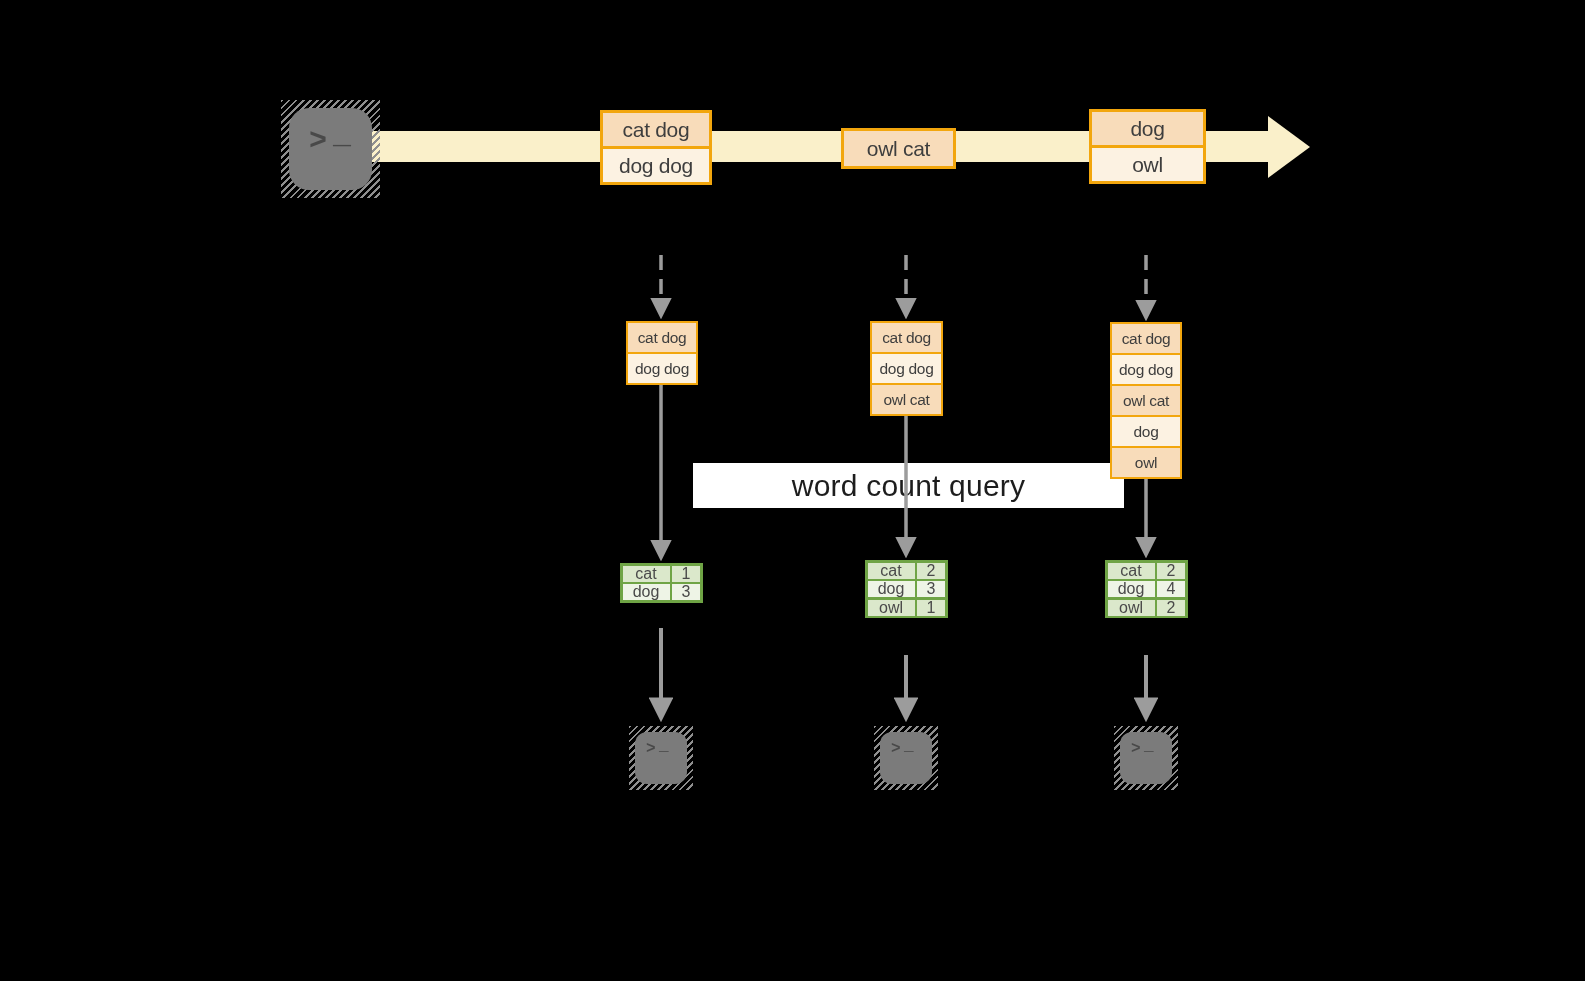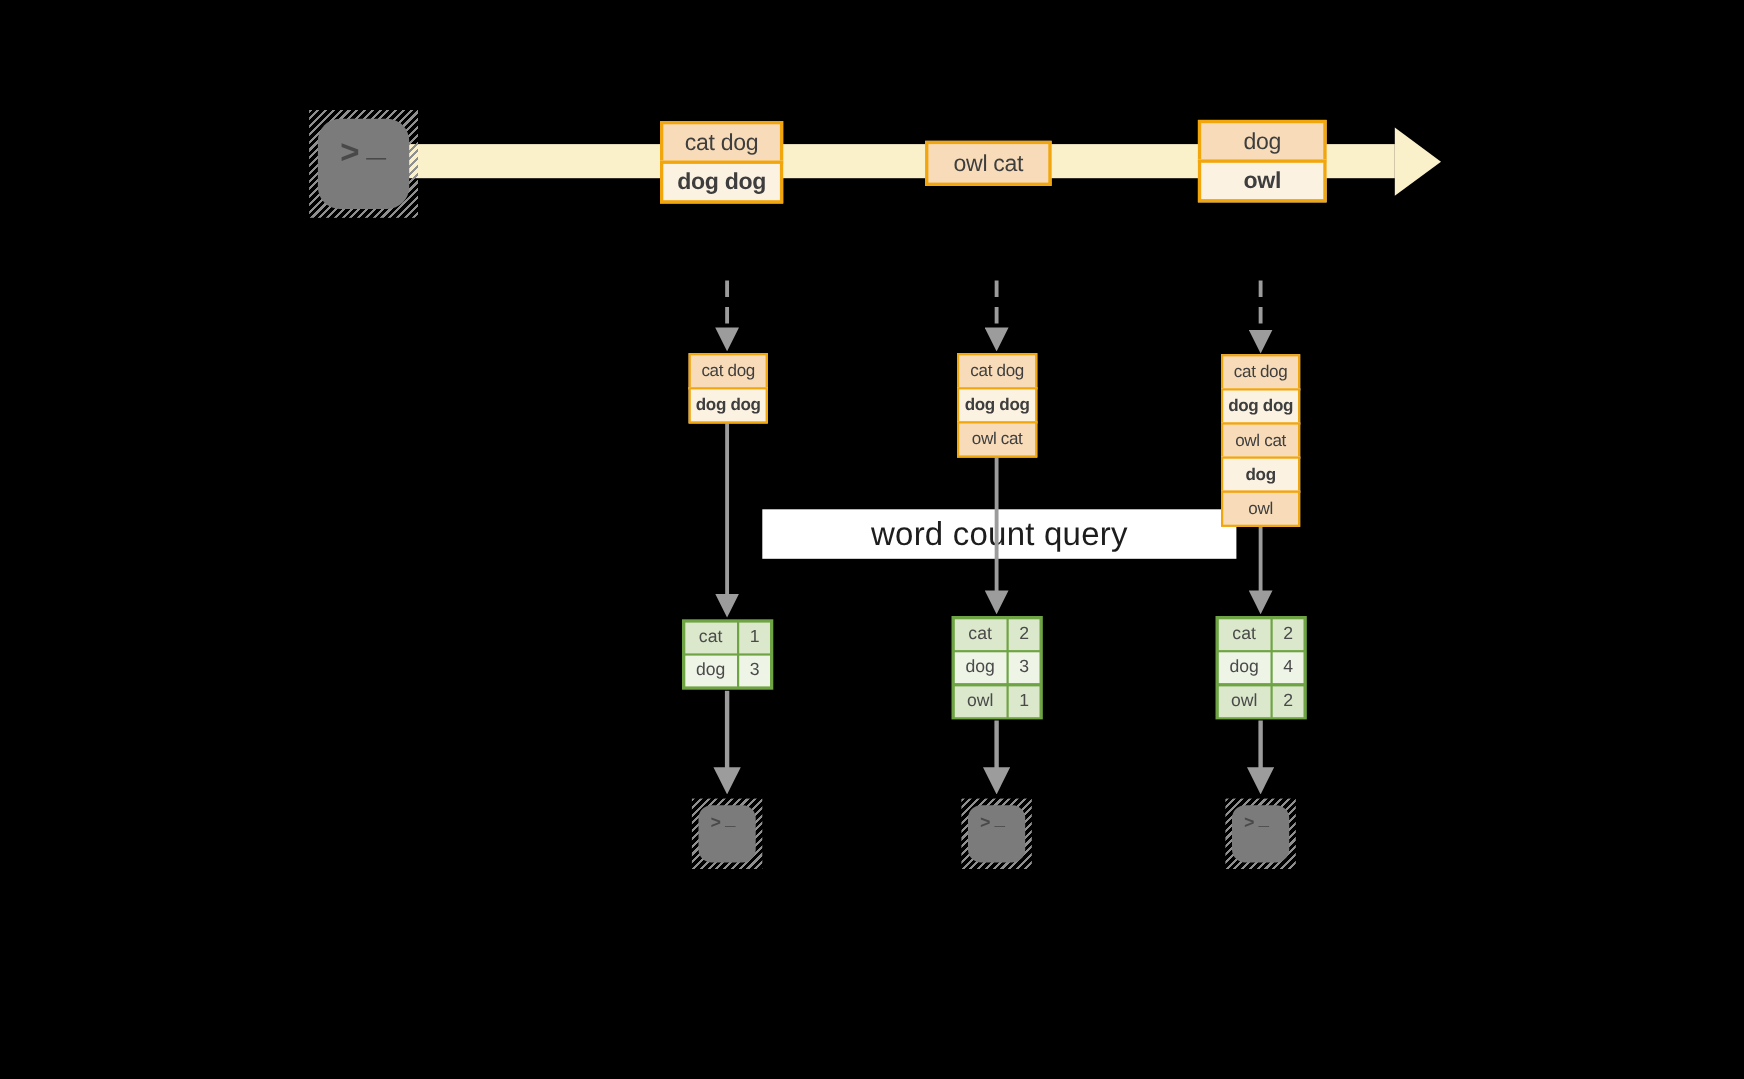--- a/index.html
+++ b/index.html
@@ -23,34 +23,34 @@
   
   .stream-band{left:360px;top:131px;width:908px;height:31px;background:var(--stream);z-index:1;}
   .stream-head{left:1268px;top:116px;width:0;height:0;z-index:1;
     border-left:42px solid var(--stream);border-top:31px solid transparent;border-bottom:31px solid transparent;}
   
   .obox{z-index:3;}
   .orow{box-sizing:border-box;border:3px solid var(--orange);height:39px;margin-top:-3px;
     display:flex;align-items:center;justify-content:center;font-size:21px;letter-spacing:-0.3px;}
   .orow:first-child{margin-top:0;}
   .fill-dark{background:var(--peach-dark);}
-  .fill-light{background:var(--peach-light);font-weight:bold;}
+  .fill-light{background:var(--peach-light);}
   
   .stack{z-index:3;}
   .srow{box-sizing:border-box;border:2px solid var(--orange);height:33px;margin-top:-2px;
     display:flex;align-items:center;justify-content:center;font-size:15.5px;letter-spacing:-0.3px;}
   .srow:first-child{margin-top:0;}
   
   .banner{left:693px;top:463px;width:431px;height:45px;background:#fff;z-index:1;
     display:flex;align-items:center;justify-content:center;}
   .banner span{font-size:30px;font-weight:300;color:#1d1d1d;letter-spacing:0.2px;}
   
   .wtable{display:grid;grid-template-columns:47px 28px;gap:2.5px;background:var(--green);
     padding:2.5px;z-index:3;}
-  .wcell{height:28px;display:flex;align-items:center;justify-content:center;font-size:16px;color:#4a4a4a;}
+  .wcell{height:16px;display:flex;align-items:center;justify-content:center;font-size:16px;color:#4a4a4a;}
   .trow-dark{background:var(--green-dark);}
   .trow-light{background:var(--green-light);}
   
   .term{z-index:3;background:repeating-linear-gradient(135deg,#8f8f8f 0 2px,rgba(0,0,0,0) 2px 5px);}
   .term-inner{position:absolute;background:var(--term-gray);}
   .term-big .term-inner{inset:8px;border-radius:20px;}
   .term-small .term-inner{inset:6px;border-radius:12px;}
   .prompt{position:absolute;color:#494949;font-weight:bold;font-family:"Liberation Mono",monospace;}
   .term-big .pchev{left:20px;top:16px;font-size:30px;}
   .term-big .pline{left:44px;top:10px;font-size:30px;}

